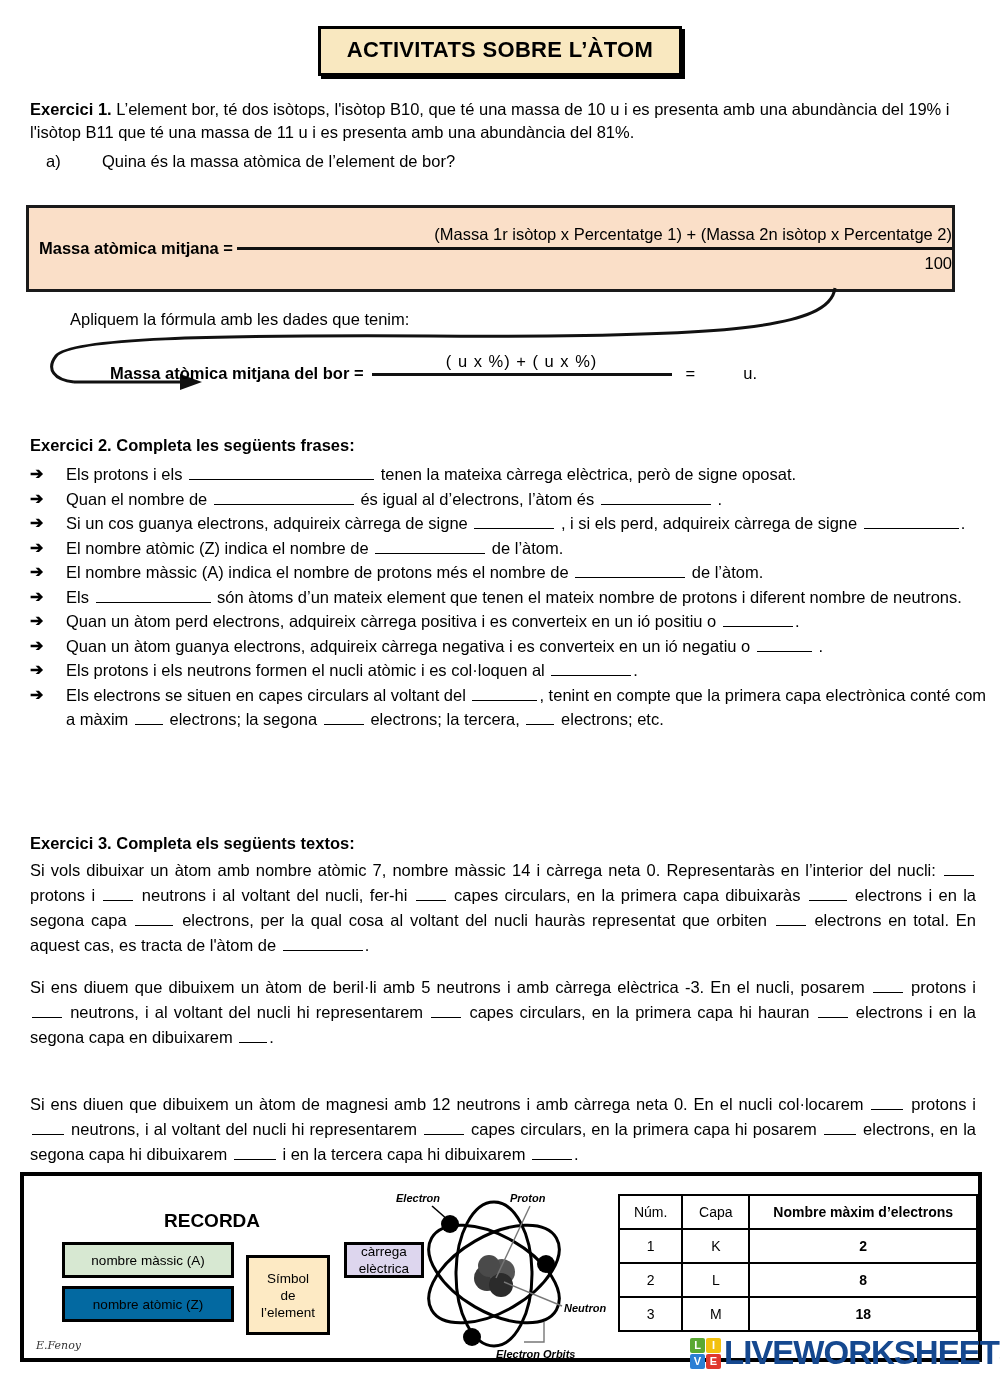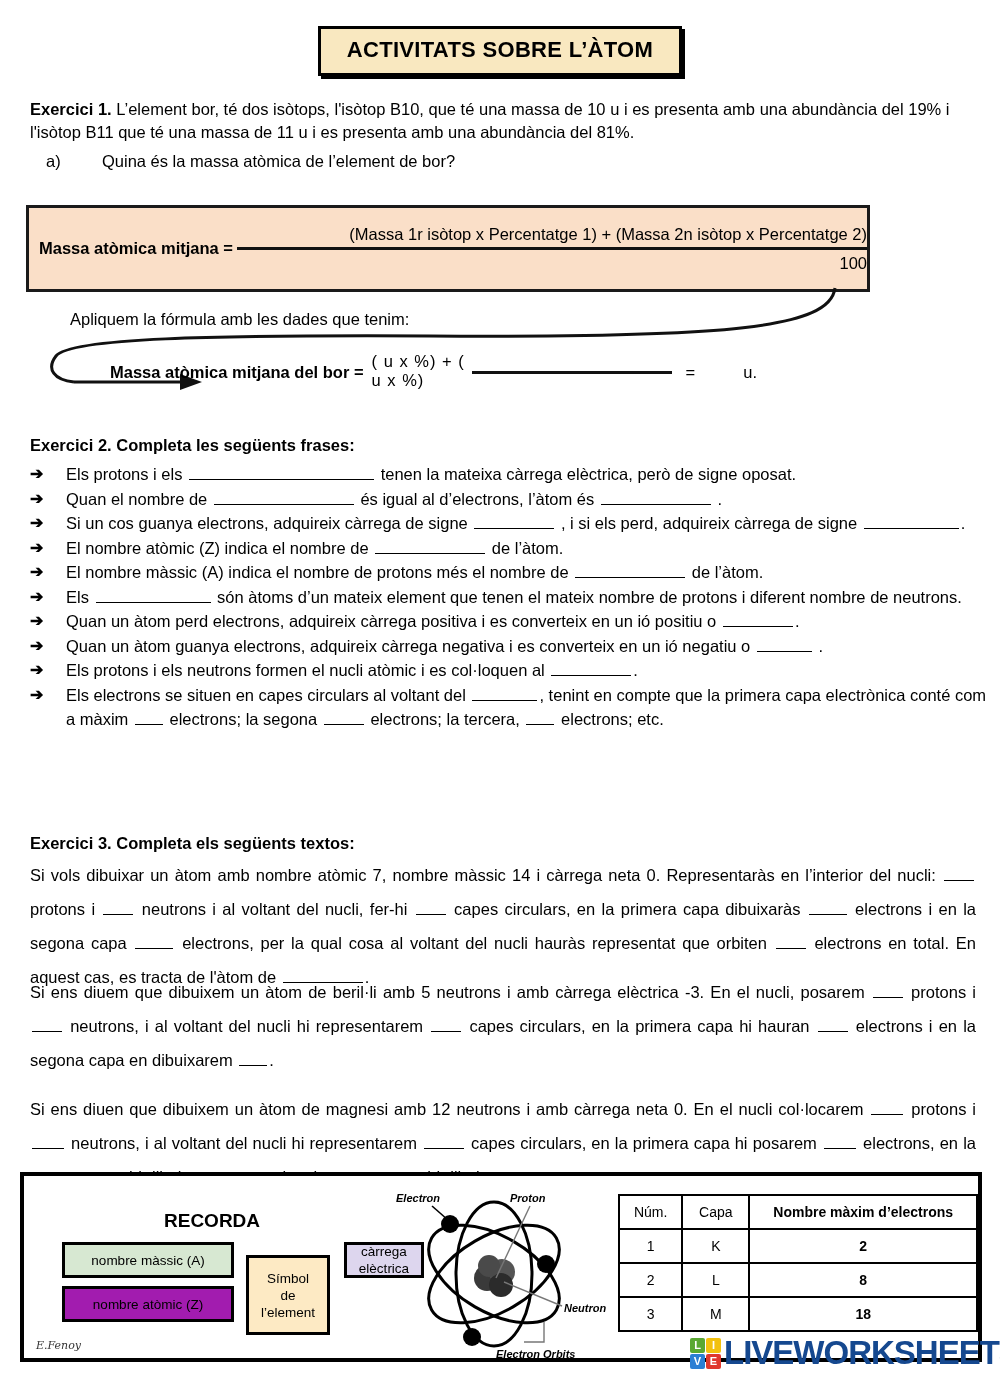--- a/index.html
+++ b/index.html
@@ -45,21 +45,21 @@
   }
   .ex1-a {
     top: 150px; left: 46px; width: 930px;
   }
   .ex1-a .lbl { display:inline-block; width: 56px; }
 
   
   .formula-box {
     position: absolute;
     top: 205px; left: 26px;
-    width: 844px; height: 87px;
+    width: 929px; height: 87px;
     background: #fadfc8;
     border: 3px solid #1a1a1a;
     display: flex;
     align-items: center;
   }
   .formula-lhs {
     font-weight: bold; font-size: 16.5px;
     padding-left: 10px;
     white-space: nowrap;
   }
@@ -81,21 +81,21 @@
   .curve-arrow { position: absolute; top: 286px; left: 30px; }
 
   
   .formula2 {
     position: absolute;
     top: 352px; left: 110px;
     display: flex; align-items: center;
     font-size: 16.5px;
   }
   .formula2 .lhs { font-weight: bold; white-space: nowrap; }
-  .frac2 { display:inline-flex; flex-direction: row; align-items:center; margin: 0 8px; width: 300px;}
+  .frac2 { display:inline-flex; flex-direction: column; align-items:center; margin: 0 8px; width: 300px;}
   .frac2 .num { padding-bottom: 2px; letter-spacing: 1px; }
   .frac2 .bar { height: 3px; background: #111; width: 100%; }
   .frac2 .den { height: 18px; }
   .formula2 .eq { margin-left: 6px; }
   .formula2 .res { margin-left: 48px; }
 
   
   .ex2-head { top: 434px; left: 30px; font-size: 16.5px; font-weight: bold; }
   .ex2-list {
     position: absolute; top: 462px; left: 30px; width: 960px;
@@ -112,21 +112,21 @@
     font-weight: bold;
   }
   .ex2-list .txt { flex: 1; }
 
   .bl { display:inline-block; border-bottom: 1.6px solid #000; vertical-align: baseline; height: 16px; margin: 0 2px;}
 
   
   .ex3-head { top: 824px; left: 30px; font-size: 16.5px; font-weight: bold; margin-top: 8px; }
   .ex3-p {
     position: absolute; left: 30px; width: 946px;
-    font-size: 16.5px; line-height: 34px;
+    font-size: 16.5px; line-height: 25px;
     text-align: justify;
   }
   .ex3-p1 { top: 858px; }
   .ex3-p2 { top: 975px; }
   .ex3-p3 { top: 1092px; }
 
   
   .bottom {
     position: absolute;
     top: 1172px; left: 20px;
@@ -140,21 +140,21 @@
   }
   .rbox {
     position: absolute;
     border: 3px solid #000;
     display: flex; align-items: center; justify-content: center;
     text-align: center;
     font-size: 13.5px;
     line-height: 17px;
   }
   .rb-mass { top: 66px; left: 38px; width: 172px; height: 36px; background: #d7e8d2; }
-  .rb-atomic { top: 110px; left: 38px; width: 172px; height: 36px; background: #a21caf; }
+  .rb-atomic { top: 110px; left: 38px; width: 172px; height: 36px; background: #0369a1; }
   .rb-simbol { top: 79px; left: 222px; width: 84px; height: 80px; background: #fdeac4; }
   .rb-carrega { top: 66px; left: 320px; width: 80px; height: 36px; background: #ddd6ee; }
   .signature {
     position: absolute; bottom: 6px; left: 12px;
     font-family: "DejaVu Serif", serif;
     font-size: 11px; font-style: italic;
     color: #333;
   }
 
   

